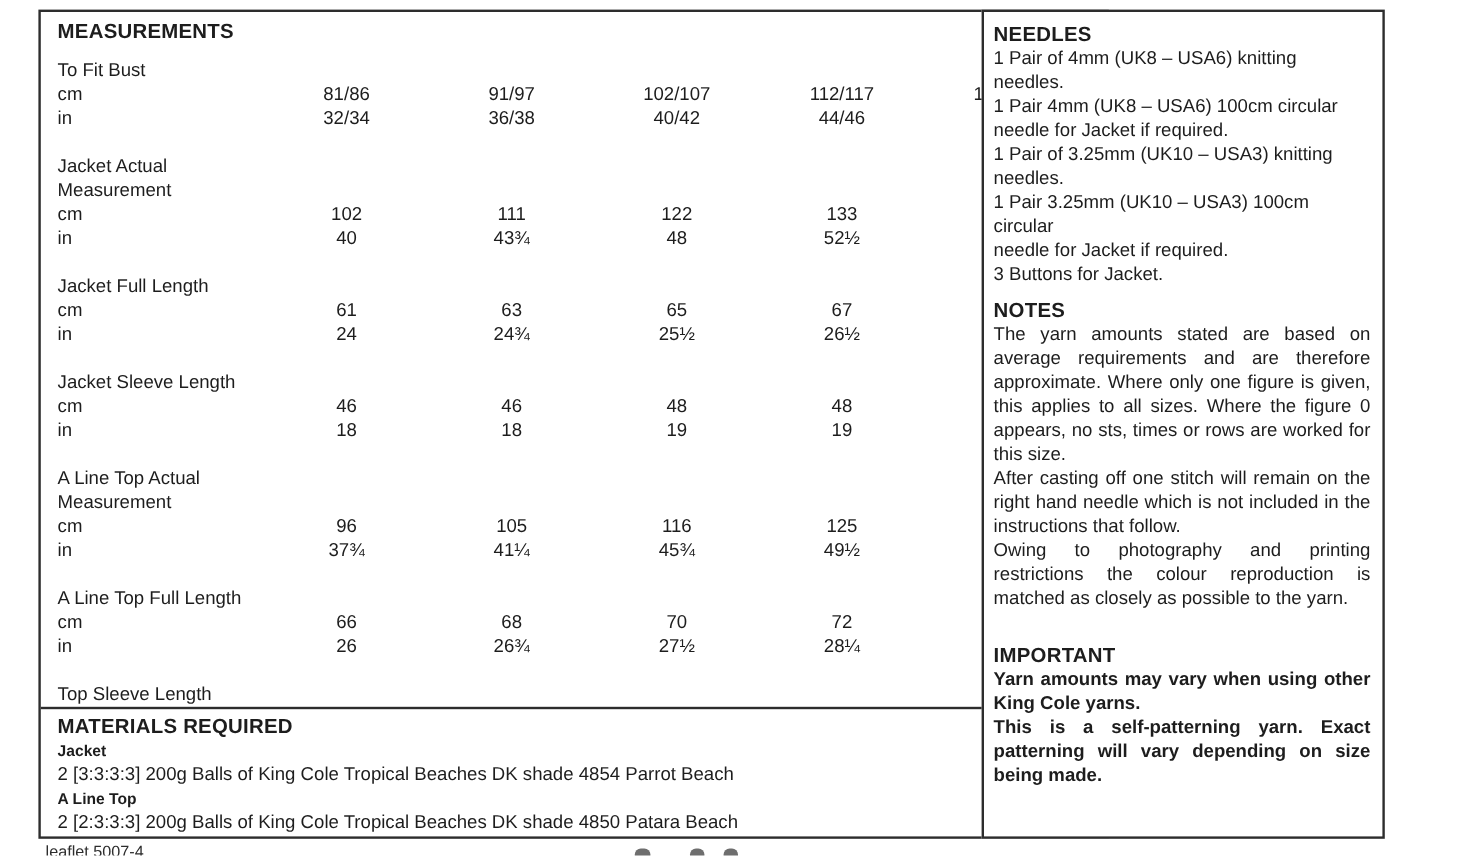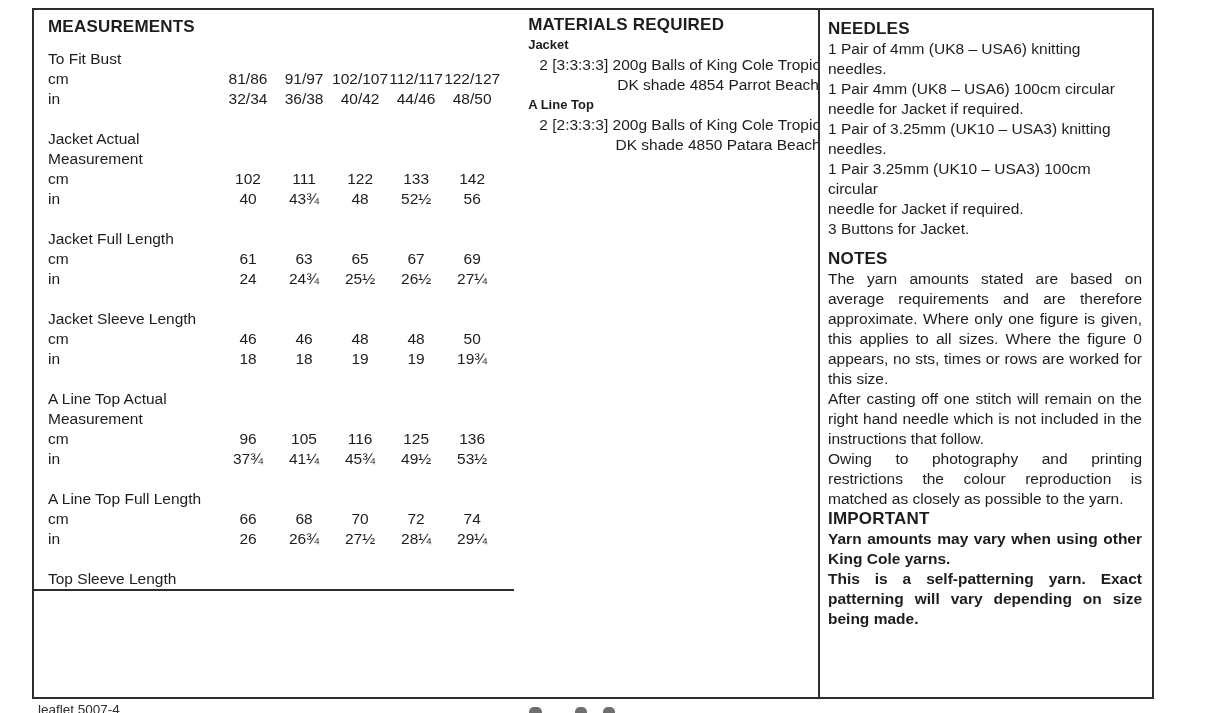--- a/index.html
+++ b/index.html
@@ -1,35 +1,35 @@
 <!DOCTYPE html>
 <html><head>
 <meta charset="utf-8">
 <style>
   html,body { margin:0; padding:0; }
   .page {
     position:relative; width:1214px; height:713px; background:#ffffff;
     font-family:"Liberation Sans", sans-serif; color:#1d1d1d; overflow:hidden;
   }
   .box { position:absolute; border:2px solid #2d2d2d; background:#fff; box-sizing:border-box; }
-  .left-box  { left:32px;  top:8px; width:892px; height:691px; display:flex; flex-direction:row; }
+  .left-box  { left:32px;  top:8px; width:892px; height:691px; display:flex; flex-direction:column; }
   .right-box { left:818px; top:8px; width:336px; height:691px; padding:9px 10px 0 8px; overflow:hidden; }
   .measure-area  { height:581px; border-bottom:2px solid #2d2d2d; padding:7px 14px 0 14px; box-sizing:border-box; overflow:hidden; }
   .materials-area{ flex:1; padding:5px 14px 0 14px; overflow:hidden; }
   .h1 { font-weight:bold; font-size:17px; line-height:20px; letter-spacing:.2px; }
-  .txt { font-size:15.5px; line-height:20px;text-align:center; }
+  .txt { font-size:15.5px; line-height:20px; }
   .m-row { display:grid; grid-template-columns:172px repeat(5,1fr); font-size:15.5px; line-height:20px; }
   .m-row .val { text-align:center; }
   .m-group { margin-top:20px; }
   .m-group:first-child { margin-top:12px; }
   .line { font-size:15.5px; line-height:20px; white-space:normal; }
   .para { font-size:15.5px; line-height:20px; text-align:justify; margin:0; }
   .para .b { font-weight:bold; }
   .sect-notes { margin-top:10px; }
-  .sect-important { margin-top:0; }
+  .sect-important { margin-top:28px; }
   .mat-label { font-weight:bold; font-size:13px; line-height:20px; }
   .leaflet { position:absolute; left:38px; top:702px; font-size:13.5px; line-height:16px; color:#2d2d2d; }
   .mark { position:absolute; top:707px; height:12px; background:#6e6e6e; border-radius:5px; }
   .mark-1 { left:529px; width:13px; }
   .mark-2 { left:575px; width:12px; }
   .mark-3 { left:603px; width:12px; }
 </style>
 </head>
 <body>
 

